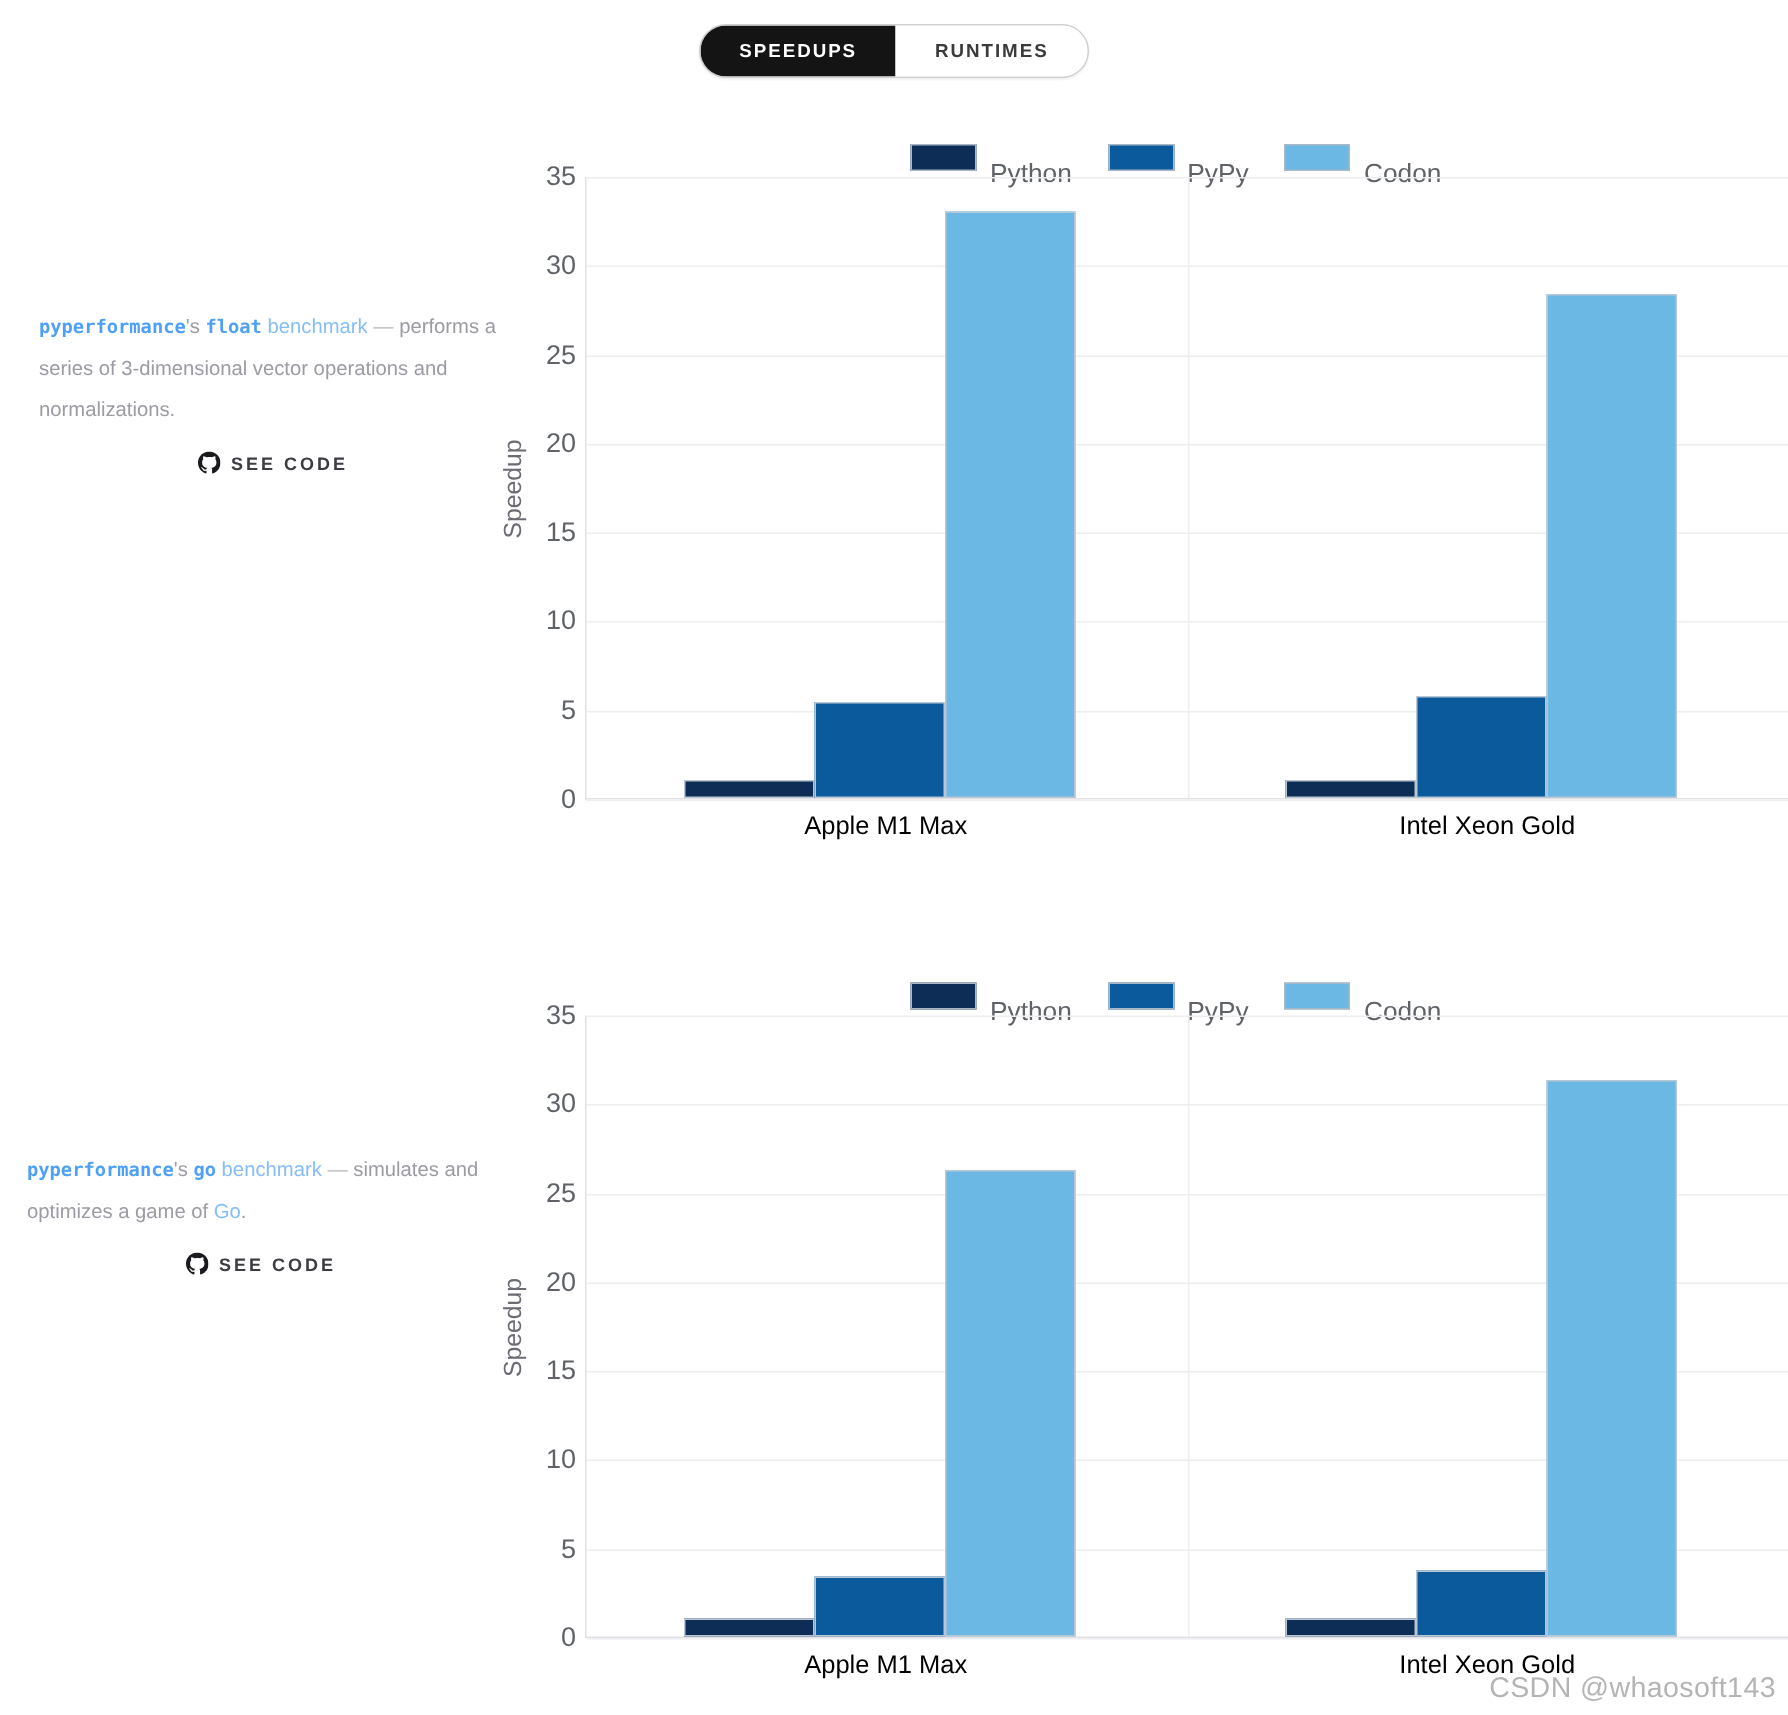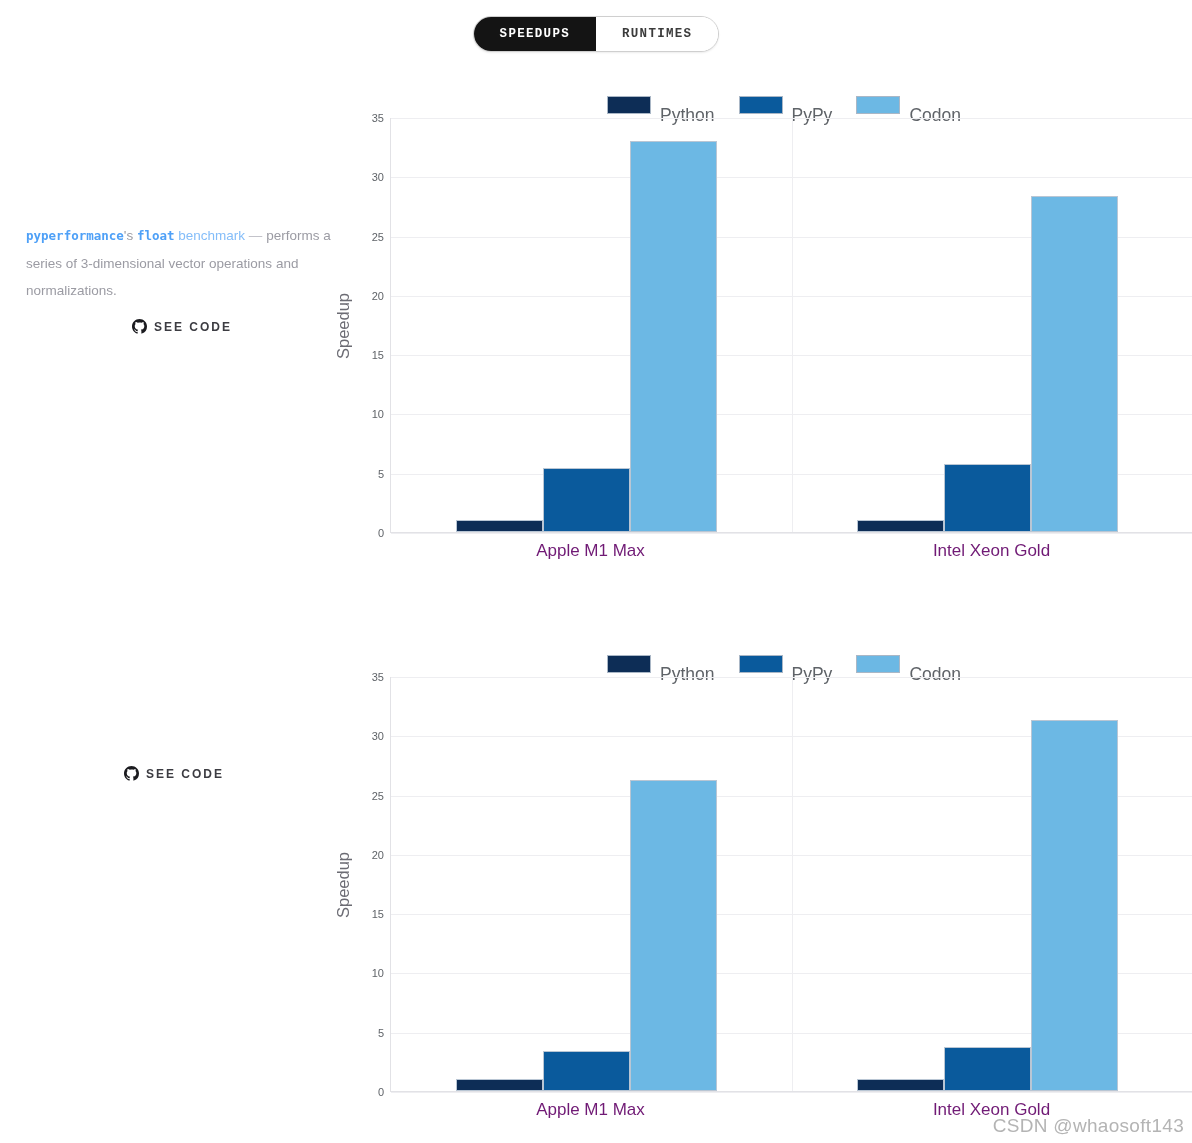--- a/index.html
+++ b/index.html
@@ -8,21 +8,21 @@
     width: 1192px; height: 1143px;
     background: #ffffff;
     font-family: "Liberation Sans", sans-serif;
     overflow: hidden;
   }
   .page { position: relative; width: 1192px; height: 1143px; }
 
   
   .toggle-wrap {
     position: absolute; top: 16px; left: 0; width: 1192px;
-    display: flex; justify-content: center; font-family: Liberation Mono, monospace;
+    display: flex; justify-content: center;
   }
   .toggle {
     display: flex; align-items: stretch;
     border: 1px solid #cfcfcf; border-radius: 999px;
     background: #ffffff; overflow: hidden;
     box-shadow: 0 1px 2px rgba(0,0,0,.08);
     height: 36px;
   }
   .toggle-btn {
     display: flex; align-items: center; justify-content: center;
@@ -36,21 +36,21 @@
   .bench { position: absolute; left: 26px; width: 312px; }
   .bench-title {
     font-size: 26px; color: #4a4a52; font-weight: 400;
     letter-spacing: .2px; white-space: nowrap;
   }
   .bench-title .mono {
     font-family: "DejaVu Sans Mono", "Liberation Mono", monospace;
     color: #f43f72; font-size: 25px;
   }
   .bench-desc {
-    margin-top: 32px; font-size: 13.5px; line-height: 2.05;
+    margin-top: 14px; font-size: 13.5px; line-height: 2.05;
     color: #9b9ba3;
   }
   .lnk-strong {
     font-family: "DejaVu Sans Mono", "Liberation Mono", monospace;
     color: #4ea0f7; font-weight: 700; font-size: 12.5px;
   }
   .lnk { color: #84bdf9; }
   .dash { color: #bcbcc4; }
   .see-code {
     margin-top: 14px; display: flex; align-items: center; justify-content: center;
@@ -79,41 +79,41 @@
     position: absolute; left: 50%; top: 50%;
     transform: translate(-50%,-50%) rotate(-90deg);
     transform-origin: center; white-space: nowrap;
     font-size: 16.5px; color: #6b6b73;
   }
   .yticks {
     width: 34px; position: relative;
   }
   .ytick {
     position: absolute; right: 6px; transform: translateY(-50%);
-    font-size: 11px; color: #5f6368; text-align: right;
+    font-size: 18px; color: #5f6368; text-align: right;
   }
   .plot {
     position: relative; flex: 1;
     border-left: 1px solid #e2e2e6;
     border-bottom: 1px solid #e2e2e6;
   }
   .gridline {
     position: absolute; left: 0; right: 0; height: 1px;
     background: #eeeef1;
   }
   .groupsep {
     position: absolute; top: 0; bottom: 0; width: 1px; background: #eeeef1;
   }
   .bar {
     position: absolute; bottom: 0; border: 1px solid #b9c6d4;
   }
   .xlabels { position: relative; height: 34px; margin-left: 60px; }
   .xlabel {
     position: absolute; top: 8px; transform: translateX(-50%);
-    font-size: 17px; color: #701a75; white-space: nowrap;
+    font-size: 17px; color: #000000; white-space: nowrap;
   }
   .watermark {
     position: absolute; right: 8px; bottom: 6px;
     font-size: 19px; color: #b4b4b4; letter-spacing: .3px;
   }
 </style>
 </head>
 <body>
 
 <div class="page">
@@ -137,20 +137,23 @@
         0-.87.31-1.59.82-2.15-.08-.2-.36-1.02.08-2.12 0 0 .67-.21 2.2.82a7.4 7.4 0 0 1 2-.27c.68 0
         1.36.09 2 .27 1.53-1.04 2.2-.82 2.2-.82.44 1.1.16 1.92.08 2.12.51.56.82 1.27.82 2.15 0
         3.07-1.87 3.75-3.65 3.95.29.25.54.73.54 1.48 0 1.07-.01 1.93-.01 2.2 0 .21.15.46.55.38A8.01
         8.01 0 0 0 16 8c0-4.42-3.58-8-8-8z"></path>
       </svg>
       <span>SEE CODE</span>
     </div>
   </div>
 
   <div class="bench" id="bench-1" style="top:752px; left:18px;">
+    <div class="bench-desc">
+      <span class="lnk-strong">pyperformance</span><span>'s </span><span class="lnk-strong">go</span><span class="lnk"> benchmark</span><span class="dash"> — </span><span>simulates and optimizes a game of </span><span class="lnk">Go</span><span>.</span>
+    </div>
     <div class="see-code">
       <svg class="gh" viewBox="0 0 16 16">
         <path fill="#1b1b1f" d="M8 0C3.58 0 0 3.58 0 8c0 3.54 2.29 6.53 5.47 7.59.4.07.55-.17.55-.38
         0-.19-.01-.82-.01-1.49-2.01.37-2.53-.49-2.69-.94-.09-.23-.48-.94-.82-1.13-.28-.15-.68-.52-.01-.53.63-.01
         1.08.58 1.23.82.72 1.21 1.87.87 2.33.66.07-.52.28-.87.51-1.07-1.78-.2-3.64-.89-3.64-3.95
         0-.87.31-1.59.82-2.15-.08-.2-.36-1.02.08-2.12 0 0 .67-.21 2.2.82a7.4 7.4 0 0 1 2-.27c.68 0
         1.36.09 2 .27 1.53-1.04 2.2-.82 2.2-.82.44 1.1.16 1.92.08 2.12.51.56.82 1.27.82 2.15 0
         3.07-1.87 3.75-3.65 3.95.29.25.54.73.54 1.48 0 1.07-.01 1.93-.01 2.2 0 .21.15.46.55.38A8.01
         8.01 0 0 0 16 8c0-4.42-3.58-8-8-8z"></path>
       </svg>

